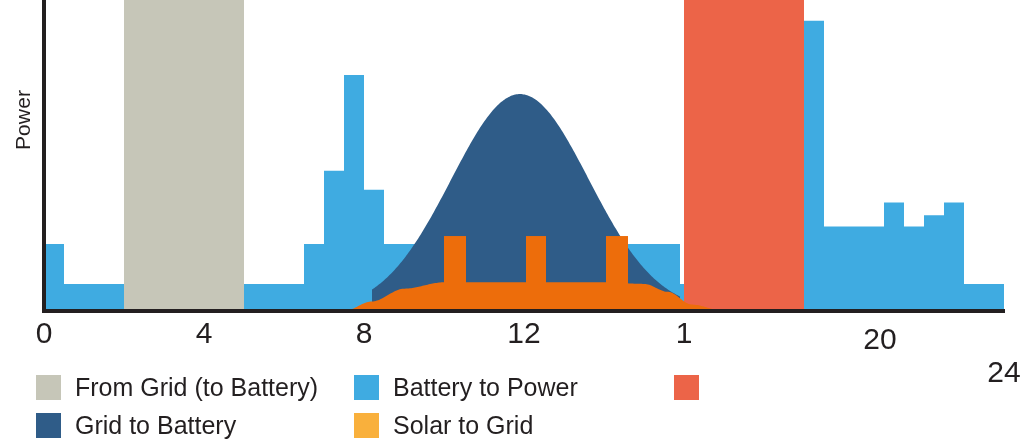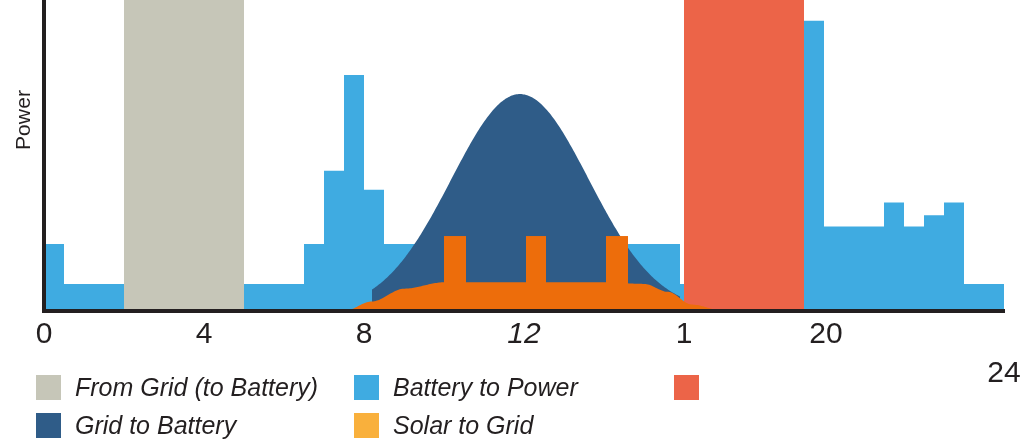--- a/index.html
+++ b/index.html
@@ -62,21 +62,20 @@
     display: grid;
     grid-template-columns: 318px 320px 320px;
     grid-template-rows: 38px 38px;
     grid-auto-flow: column;
     align-items: center;
   }
   .legend-item {
     display: flex;
     align-items: center;
     gap: 14px;
-    font-style: italic;
   }
   .legend-swatch {
     width: 25px;
     height: 25px;
     flex: 0 0 auto;
   }
   .legend-text {
     font-size: 25px;
     color: #231f20;
     white-space: nowrap;
@@ -109,23 +108,23 @@
         </g>
     </g>
     <line id="axis-y-line" x1="44" y1="-2" x2="44" y2="311" stroke="#231f20" stroke-width="4"></line>
     <line id="axis-x-line" x1="42" y1="311" x2="1005" y2="311" stroke="#231f20" stroke-width="4"></line>
   </svg>
 
   <div id="xticks">
       <div class="xtick" style="left: 44px;">0</div>
       <div class="xtick" style="left: 204px;">4</div>
       <div class="xtick" style="left: 364px;">8</div>
-      <div class="xtick" style="left: 524px; font-style: italic;">12</div>
+      <div class="xtick" style="left: 524px;">12</div>
       <div class="xtick" style="left: 684px;">1</div>
-      <div class="xtick" style="left: 826px;">20</div>
+      <div class="xtick" style="left: 880px; margin-top: 6px;">20</div>
       <div class="xtick" style="left: 1004px; margin-top: 39px;">24</div>
     </div>
 
   <div id="legend">
       <div class="legend-item">
         <span class="legend-swatch" style="background: rgb(198, 198, 184);"></span>
         <span class="legend-text">From Grid (to Battery)</span>
       </div>
       <div class="legend-item">
         <span class="legend-swatch" style="background: rgb(47, 92, 136);"></span>

